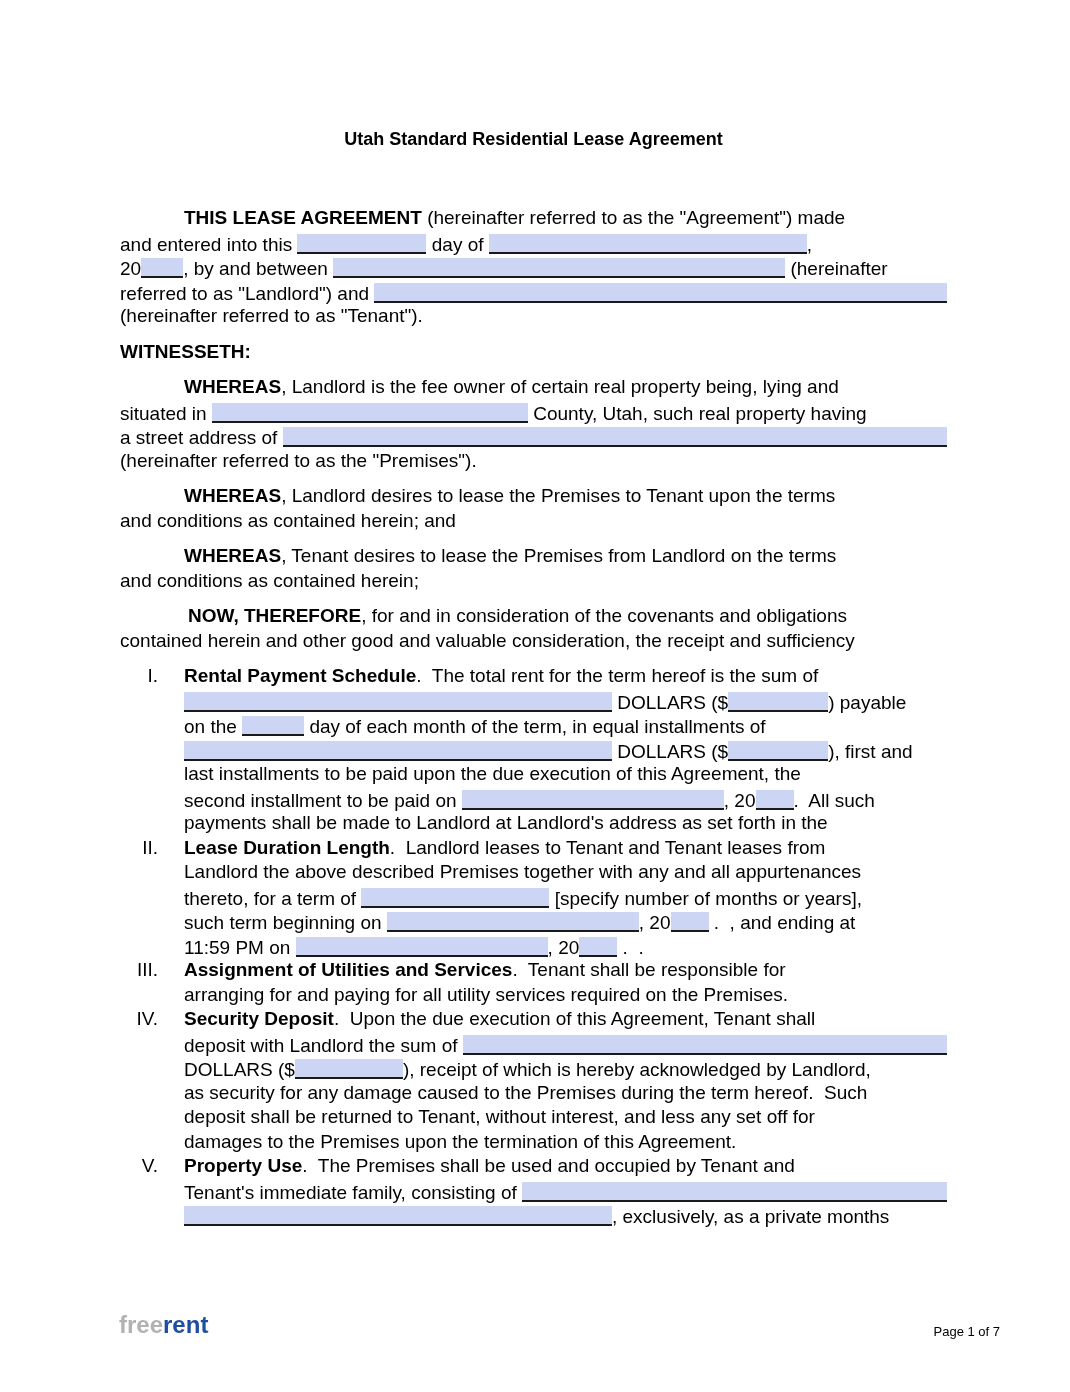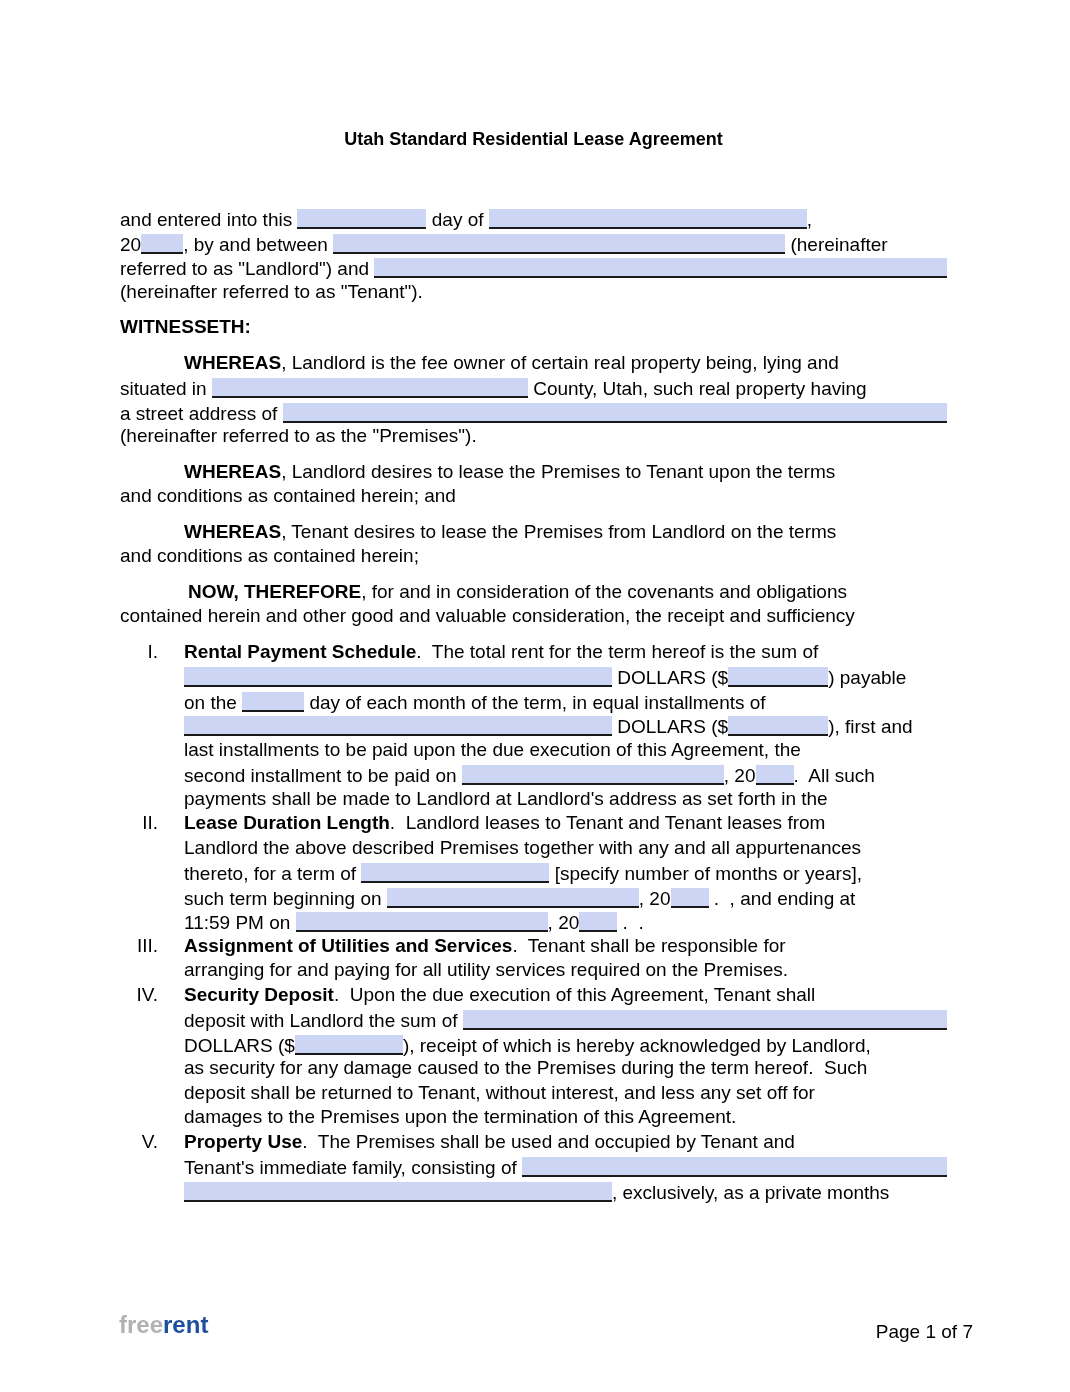--- a/index.html
+++ b/index.html
@@ -63,34 +63,35 @@
     position:absolute;
     left:119px;top:1311px;
     font-size:24px;
     line-height:28px;
     font-weight:bold;
   }
   .logo-free{color:var(--logo-gray);margin-top:32px;}
   .logo-forms{color:var(--logo-blue);}
   .page-num{
     position:absolute;
-    right:97px;top:1321px;
-    font-size:19px;
+    right:70px;top:1321px;
+    font-size:13px;
     line-height:22px;
     color:#000;
   }
 </style>
 </head>
 <body>
 
 <div class="page">
   <div class="content">
     <h1 class="doc-title">Utah Standard Residential Lease Agreement</h1>
     <div id="doc-body">
         <div class="block paragraph">
+          <div class="line" style="padding-left: 64px;"><span class="seg bold">THIS LEASE AGREEMENT</span><span class="seg"> (hereinafter referred to as the "Agreement") made</span></div>
           <div class="line"><span class="seg">and entered into this </span><span class="blank" style="width: 129px;"></span><span class="seg"> day of </span><span class="blank" style="width: 318px;"></span><span class="seg">,</span></div>
           <div class="line"><span class="seg">20</span><span class="blank" style="width: 42px;"></span><span class="seg">, by and between </span><span class="blank" style="width: 452px;"></span><span class="seg"> (hereinafter</span></div>
           <div class="line"><span class="seg">referred to as "Landlord") and </span><span class="blank grow"></span></div>
           <div class="line"><span class="seg">(hereinafter referred to as "Tenant").</span></div>
         </div>
         <div class="block heading">
           <div class="line"><span class="seg bold">WITNESSETH:</span></div>
         </div>
         <div class="block paragraph">
           <div class="line" style="padding-left: 64px;"><span class="seg bold">WHEREAS</span><span class="seg">, Landlord is the fee owner of certain real property being, lying and</span></div>

